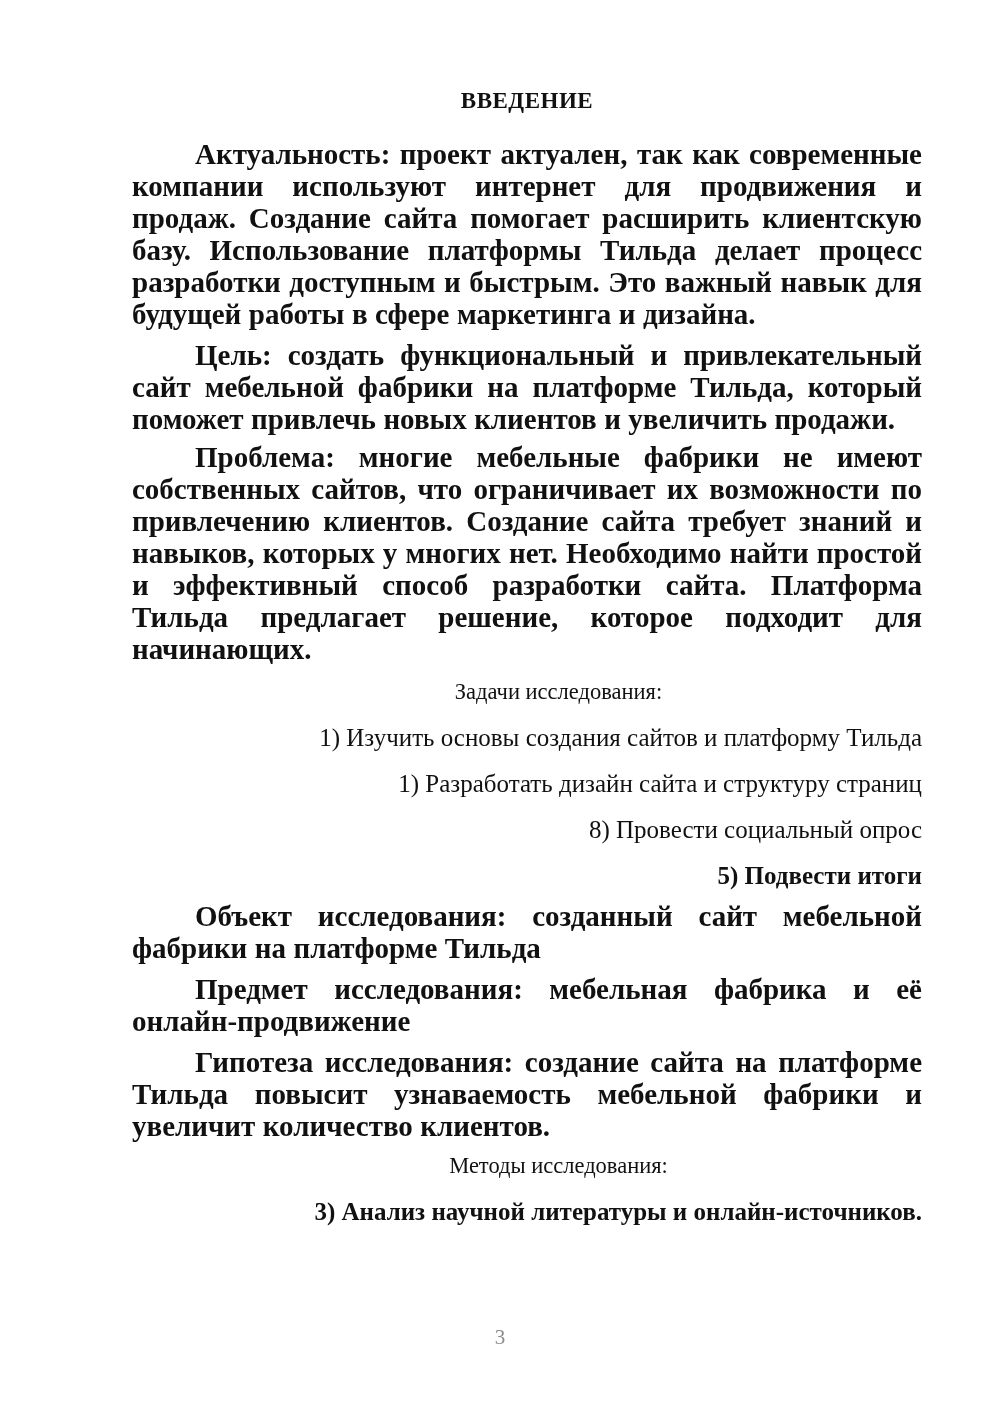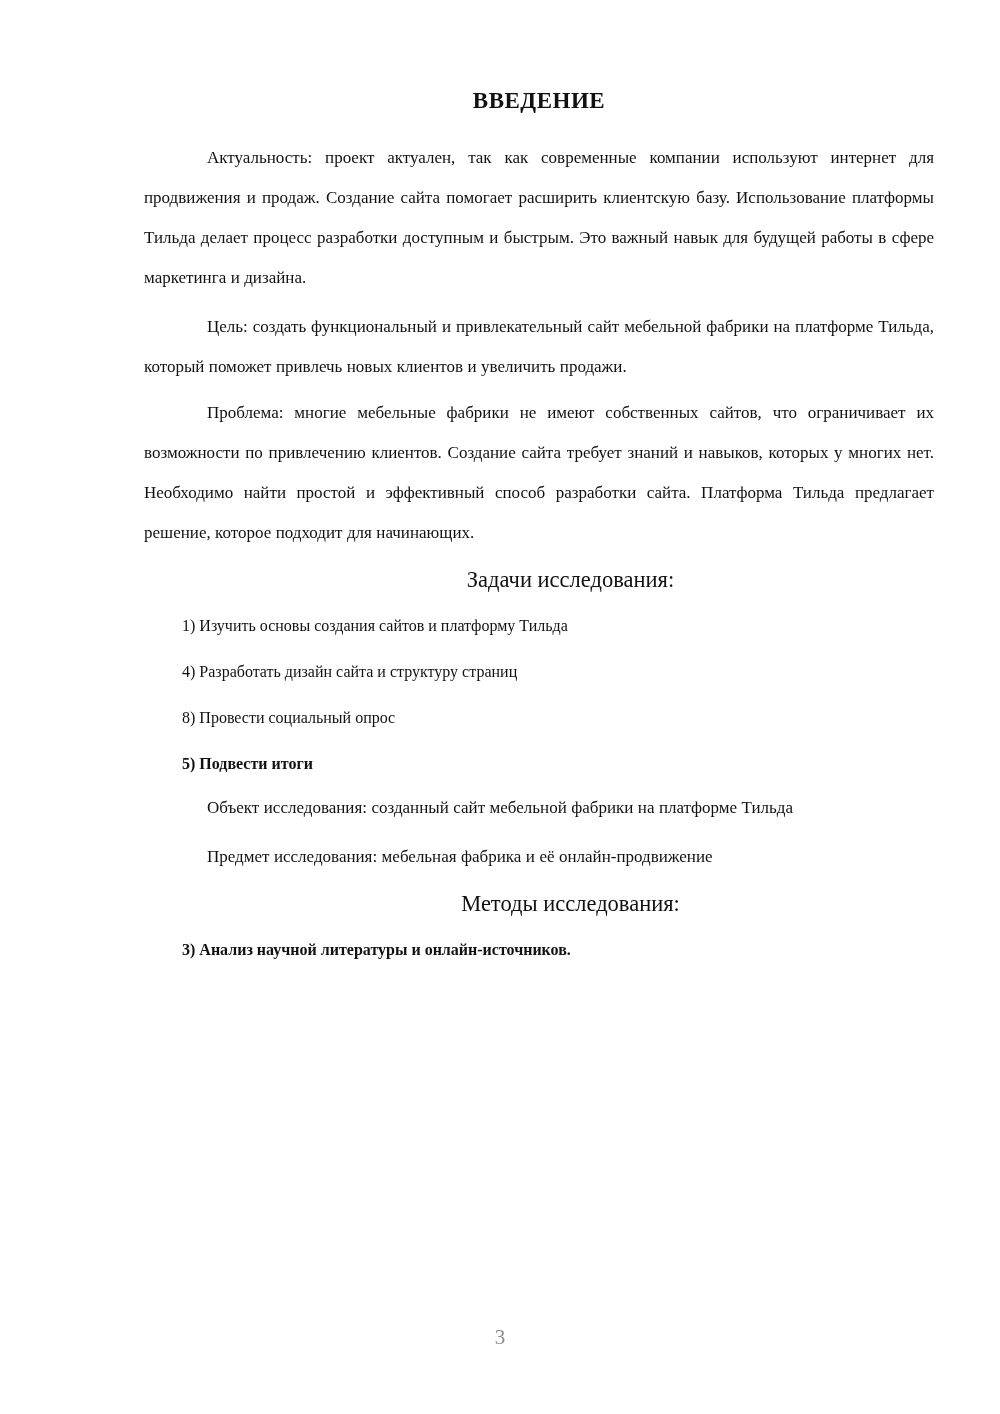--- a/index.html
+++ b/index.html
@@ -12,61 +12,62 @@
     width: 1000px;
     height: 1414px;
     background: #ffffff;
     box-sizing: border-box;
     overflow: hidden;
     font-family: "Liberation Serif", "DejaVu Serif", serif;
     color: #111111;
   }
   .content {
     position: absolute;
-    left: 144px;
+    left: 132px;
     top: 86px;
     width: 790px;
   }
   .doc-title {
     font-size: 23px;
     font-weight: bold;
     text-align: center;
     letter-spacing: 0.5px;
     line-height: 1.3;
     margin: 0 0 22px 0;
   }
   .para {
-    font-size: 17px;
-    line-height: 40px;
+    font-size: 29px;
+    line-height: 32px;
     text-align: justify;
     text-align-last: left;
     text-indent: 63px;
     margin: 0 0 9px 0;
     hyphens: none;
     word-spacing: 0.2px;
+    font-weight: bold;
   }
   .para.tight {
     margin-bottom: 6px;
   }
   .heading-line {
     font-size: 22.5px;
     line-height: 36px;
     text-align: center;
     text-indent: 63px;
     margin: 0 0 10px 0;
   }
   .list {
     list-style: none;
     margin: 0 0 6px 0;
     padding: 0;
   }
   .list-item {
-    font-size: 16px;
+    font-size: 25px;
     line-height: 36px;
-    text-align: left;
+    text-align: right;
     padding-left: 38px;
     margin-bottom: 10px;
     white-space: nowrap;
   }
   .list-item:last-child {
     margin-bottom: 0;
     font-weight: bold;
   }
   .page-number {
     position: absolute;
@@ -91,29 +92,30 @@
     <p class="para">Актуальность: проект актуален, так как современные компании используют интернет для продвижения и продаж. Создание сайта помогает расширить клиентскую базу. Использование платформы Тильда делает процесс разработки доступным и быстрым. Это важный навык для будущей работы в сфере маркетинга и дизайна.</p>
 
     <p class="para tight">Цель: создать функциональный и привлекательный сайт мебельной фабрики на платформе Тильда, который поможет привлечь новых клиентов и увеличить продажи.</p>
 
     <p class="para">Проблема: многие мебельные фабрики не имеют собственных сайтов, что ограничивает их возможности по привлечению клиентов. Создание сайта требует знаний и навыков, которых у многих нет. Необходимо найти простой и эффективный способ разработки сайта. Платформа Тильда предлагает решение, которое подходит для начинающих.</p>
 
     <p class="heading-line">Задачи исследования:</p>
 
     <ul class="list">
       <li class="list-item">1) Изучить основы создания сайтов и платформу Тильда</li>
-      <li class="list-item">4) Разработать дизайн сайта и структуру страниц</li>
+      <li class="list-item">1) Разработать дизайн сайта и структуру страниц</li>
       <li class="list-item">8) Провести социальный опрос</li>
       <li class="list-item">5) Подвести итоги</li>
     </ul>
 
     <p class="para">Объект исследования: созданный сайт мебельной фабрики на платформе Тильда</p>
 
     <p class="para">Предмет исследования: мебельная фабрика и её онлайн-продвижение</p>
 
+    <p class="para tight">Гипотеза исследования: создание сайта на платформе Тильда повысит узнаваемость мебельной фабрики и увеличит количество клиентов.</p>
 
     <p class="heading-line">Методы исследования:</p>
 
     <ul class="list">
       <li class="list-item">3) Анализ научной литературы и онлайн-источников.</li>
     </ul>
 
   </div>
 
   <div class="page-number">3</div>

